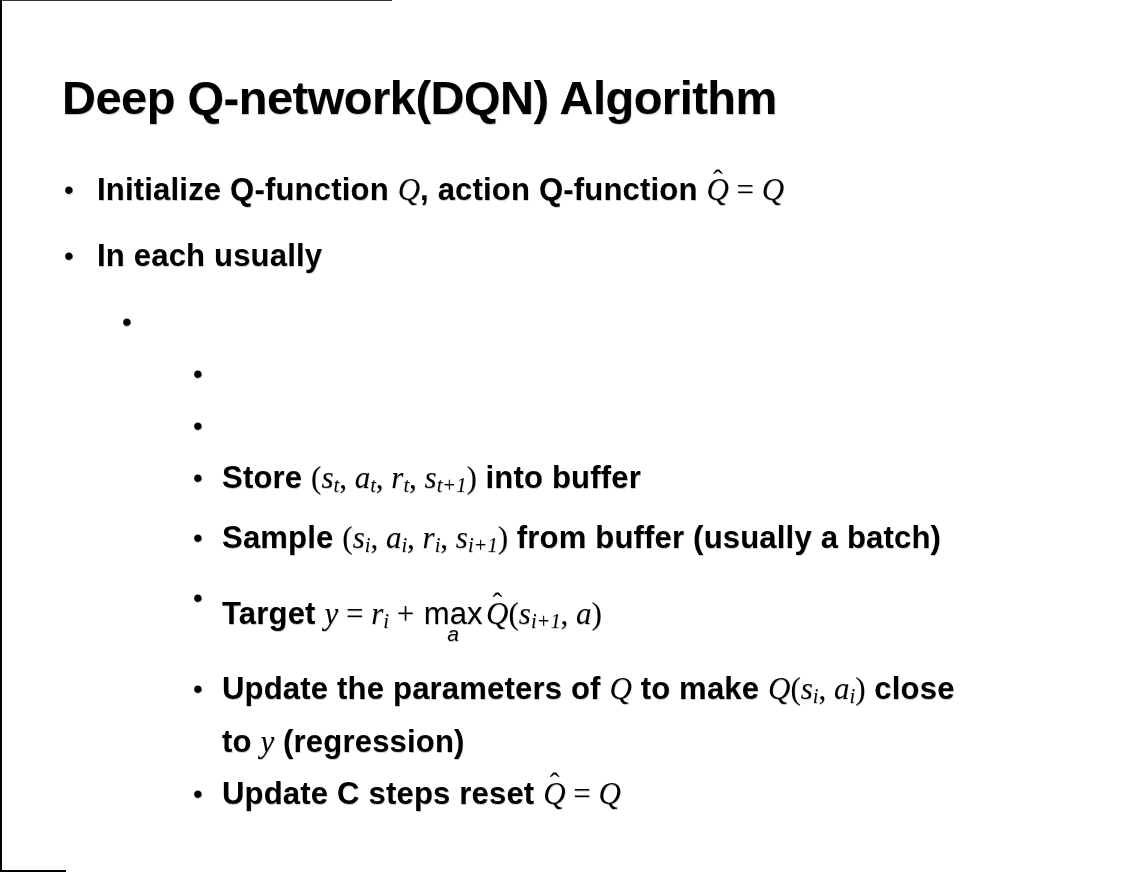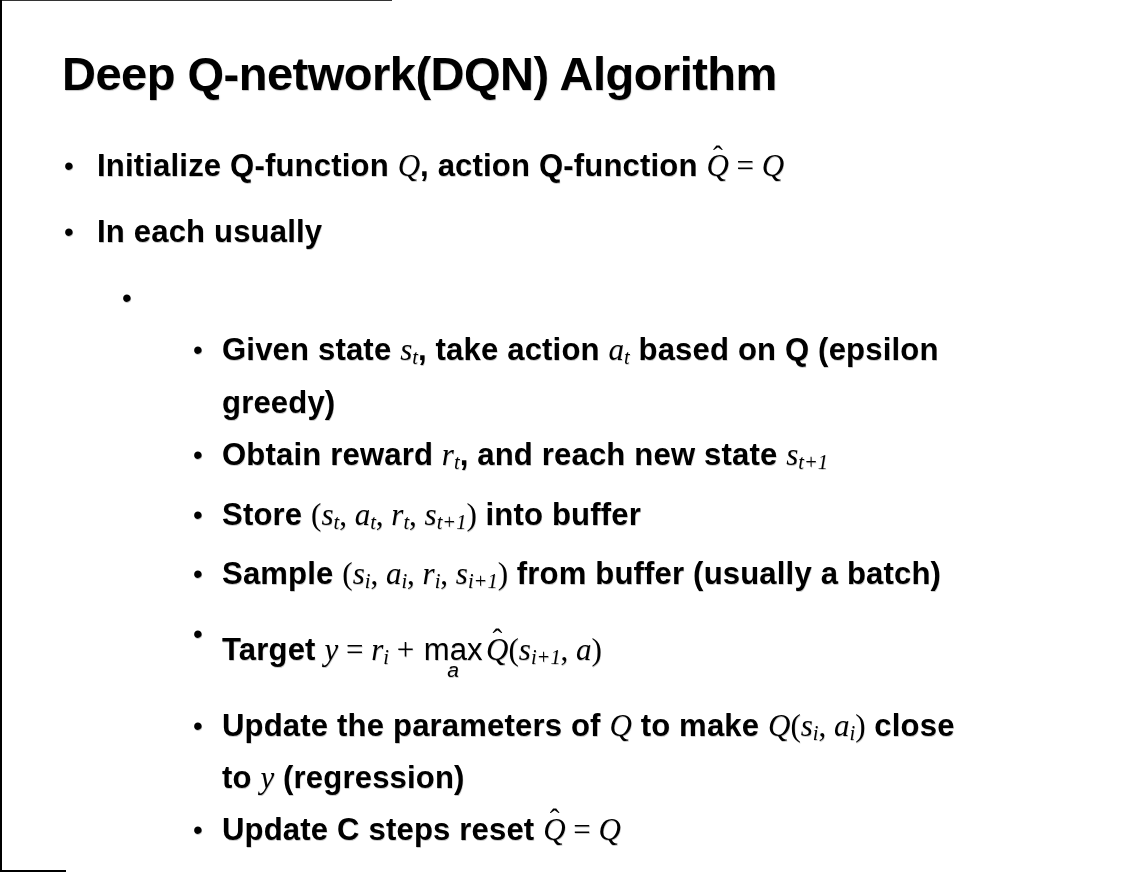--- a/index.html
+++ b/index.html
@@ -18,21 +18,21 @@
   }
   .slide { position: absolute; inset: 0; }
 
   
   .border-left   { position: absolute; left: 0; top: 0; width: 2px; height: 872px; background: var(--border); }
   .border-top    { position: absolute; left: 0; top: 0; width: 392px; height: 1px; background: var(--border); opacity: .8; }
   .border-bottom { position: absolute; left: 0; bottom: 0; width: 66px; height: 2px; background: var(--border); }
 
   .title {
     margin: 0 0 0 62px;
-    padding-top: 46px;
+    padding-top: 70px;
     font-size: 47px;
     font-weight: 700;
     letter-spacing: -0.5px;
     line-height: 1.18;
     text-shadow: 0.6px 1px 0.8px rgba(90,90,90,0.35);
   }
 
   .bullets { margin-top: 42px; }
 
   .row {
@@ -96,25 +96,23 @@
       </div>
       <div class="row lv1">
         <span class="dot">•</span>
         <span class="btxt"><span class="seg-n">In each usually</span></span>
       </div>
       <div class="row lv2">
         <span class="dot">•</span>
       </div>
       <div class="row lv3">
         <span class="dot">•</span>
-        <span class="btxt"><span class="seg-n">Given state </span><span class="seg-m">s</span><span class="seg-sub">t</span><span class="seg-n">, take action </span><span class="seg-m">a</span><span class="seg-sub">t</span><span class="seg-n"> based on Q (epsilon</span><br><span class="seg-n">greedy)</span></span>
       </div>
       <div class="row lv3">
         <span class="dot">•</span>
-        <span class="btxt"><span class="seg-n">Obtain reward </span><span class="seg-m">r</span><span class="seg-sub">t</span><span class="seg-n">, and reach new state </span><span class="seg-m">s</span><span class="seg-sub">t+1</span></span>
       </div>
       <div class="row lv3">
         <span class="dot">•</span>
         <span class="btxt"><span class="seg-n">Store </span><span class="seg-mn">(</span><span class="seg-m">s</span><span class="seg-sub">t</span><span class="seg-mn">, </span><span class="seg-m">a</span><span class="seg-sub">t</span><span class="seg-mn">, </span><span class="seg-m">r</span><span class="seg-sub">t</span><span class="seg-mn">, </span><span class="seg-m">s</span><span class="seg-sub">t+1</span><span class="seg-mn">)</span><span class="seg-n"> into buffer</span></span>
       </div>
       <div class="row lv3">
         <span class="dot">•</span>
         <span class="btxt"><span class="seg-n">Sample </span><span class="seg-mn">(</span><span class="seg-m">s</span><span class="seg-sub">i</span><span class="seg-mn">, </span><span class="seg-m">a</span><span class="seg-sub">i</span><span class="seg-mn">, </span><span class="seg-m">r</span><span class="seg-sub">i</span><span class="seg-mn">, </span><span class="seg-m">s</span><span class="seg-sub">i+1</span><span class="seg-mn">)</span><span class="seg-n"> from buffer (usually a batch)</span></span>
       </div>
       <div class="row lv3 gap-after">

